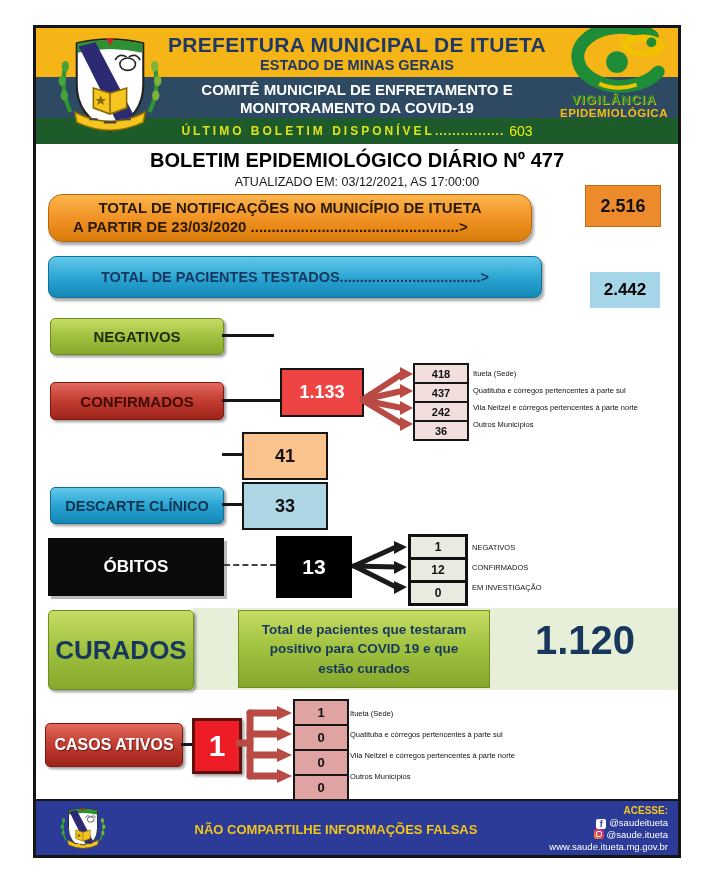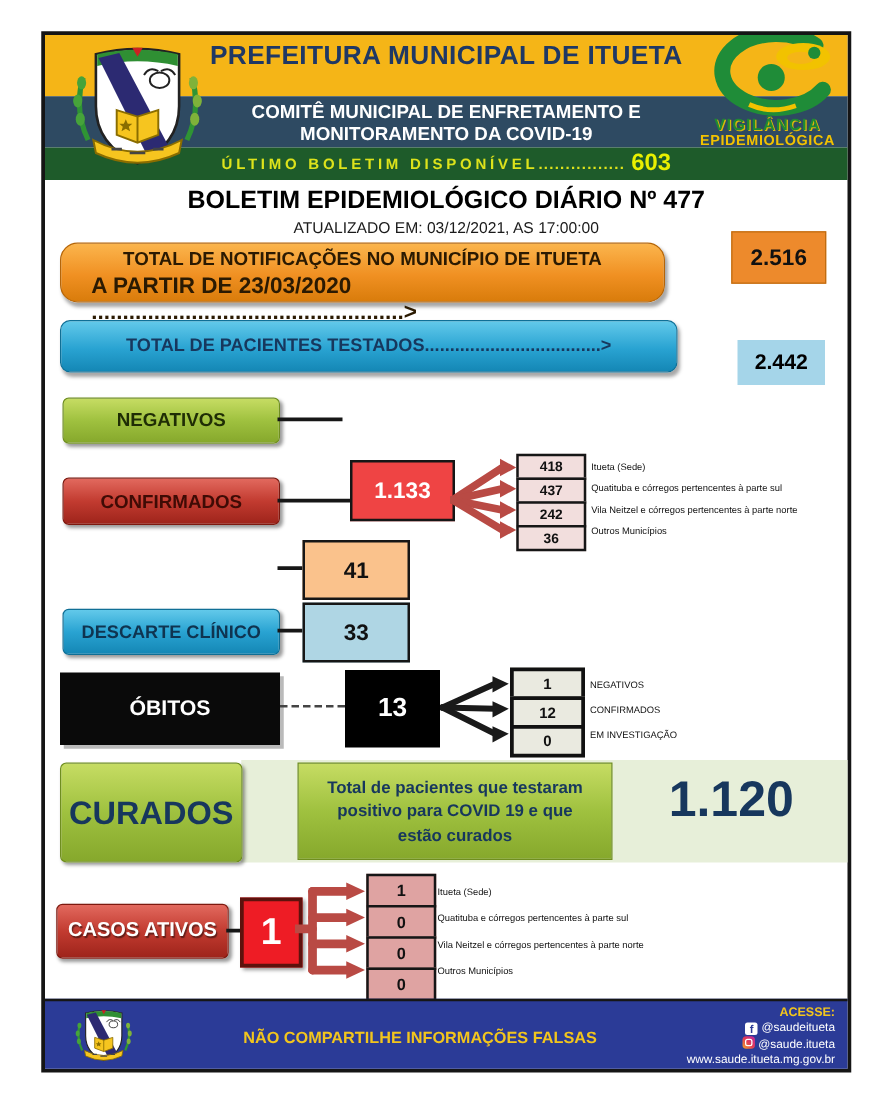--- a/index.html
+++ b/index.html
@@ -15,21 +15,21 @@
               display:flex;align-items:center;justify-content:center;}
   .h1{position:absolute;left:110px;top:5px;width:422px;text-align:center;
       font-size:21px;font-weight:bold;color:#1F3864;letter-spacing:.3px;}
   .h2{position:absolute;left:110px;top:29px;width:422px;text-align:center;
       font-size:14.5px;font-weight:bold;color:#1F3864;}
   .c1{position:absolute;left:110px;top:53px;width:422px;text-align:center;
       font-size:15px;font-weight:bold;color:#fff;}
   .c2{position:absolute;left:110px;top:71px;width:422px;text-align:center;
       font-size:15px;font-weight:bold;color:#fff;}
   .gb-label{color:#DDE31B;font-weight:bold;font-size:12px;letter-spacing:3px;}
-  .gb-num{color:#E9F000;font-weight:bold;font-size:19px;margin-left:5px;}
+  .gb-num{color:#E9F000;font-weight:normal;font-size:14px;margin-left:5px;}
 
   .coat{position:absolute;left:22px;top:2px;width:104px;height:112px;}
   .vig{position:absolute;left:522px;top:0px;width:118px;height:66px;}
   .vig-t1{position:absolute;left:516px;top:64px;width:124px;text-align:center;
           font-size:13px;font-weight:bold;color:#1E8A33;letter-spacing:1px;
           text-shadow:1px 1px 0 rgba(242,197,0,.9);}
   .vig-t2{position:absolute;left:516px;top:79px;width:124px;text-align:center;
           font-size:11.5px;font-weight:bold;color:#F2C200;letter-spacing:.5px;}
 
   
@@ -37,21 +37,21 @@
          font-size:20px;font-weight:bold;color:#000;}
   .subtitle{position:absolute;left:0;top:147px;width:642px;text-align:center;
             font-size:12.5px;color:#1a1a1a;}
 
   
   .bar-orange{position:absolute;left:12px;top:166px;width:482px;height:46px;
               background:linear-gradient(180deg,#FBB54D,#F09022 55%,#D97C0B);
               border:1px solid #B56508;border-radius:14px;color:#2B1A02;
               box-shadow:2px 3px 3px rgba(0,0,0,.35);}
   .bar-orange .l1{margin-top:4px;text-align:center;font-size:15px;font-weight:bold;}
-  .bar-orange .l2{margin-top:2px;padding-left:24px;font-size:18px;font-weight:bold;}
+  .bar-orange .l2{margin-top:2px;padding-left:24px;font-size:15px;font-weight:bold;}
   .vb-orange{position:absolute;left:549px;top:157px;width:74px;height:40px;
              background:#ED8A2C;border:1px solid #C06C10;display:flex;align-items:center;
              justify-content:center;font-size:18px;font-weight:bold;color:#111;}
   .bar-blue{position:absolute;left:12px;top:228px;width:492px;height:40px;
             background:linear-gradient(180deg,#62C9EA,#29A3D2 55%,#1487B5);
             border:1px solid #0F6F96;border-radius:8px;color:#17375D;
             display:flex;align-items:center;justify-content:center;
             font-size:14.5px;font-weight:bold;box-shadow:2px 3px 3px rgba(0,0,0,.35);}
   .vb-blue{position:absolute;left:554px;top:244px;width:70px;height:36px;background:#A5D5E9;
            display:flex;align-items:center;justify-content:center;
@@ -167,20 +167,21 @@
   </svg>
 
   <div class="band-yellow"></div>
   <div class="band-blue"></div>
   <div class="band-green">
     <span class="gb-label">ÚLTIMO BOLETIM DISPONÍVEL</span>
     <span class="gb-label" style="letter-spacing:1px">................</span>
     <span class="gb-num">603</span>
   </div>
   <div class="h1">PREFEITURA MUNICIPAL DE ITUETA</div>
+  <div class="h2">ESTADO DE MINAS GERAIS</div>
   <div class="c1">COMITÊ MUNICIPAL DE ENFRETAMENTO E</div>
   <div class="c2">MONITORAMENTO DA COVID-19</div>
 
   <svg class="coat" viewBox="0 0 100 106">
     <use href="#shield"></use>
   </svg>
 
   <svg class="vig" viewBox="0 0 120 66">
     <path d="M96,8 A44,30 0 1,0 102,44" fill="none" stroke="#1F8C38" stroke-width="13" stroke-linecap="round"></path>
     <ellipse cx="86" cy="17" rx="22" ry="11" fill="#F2C200"></ellipse>

